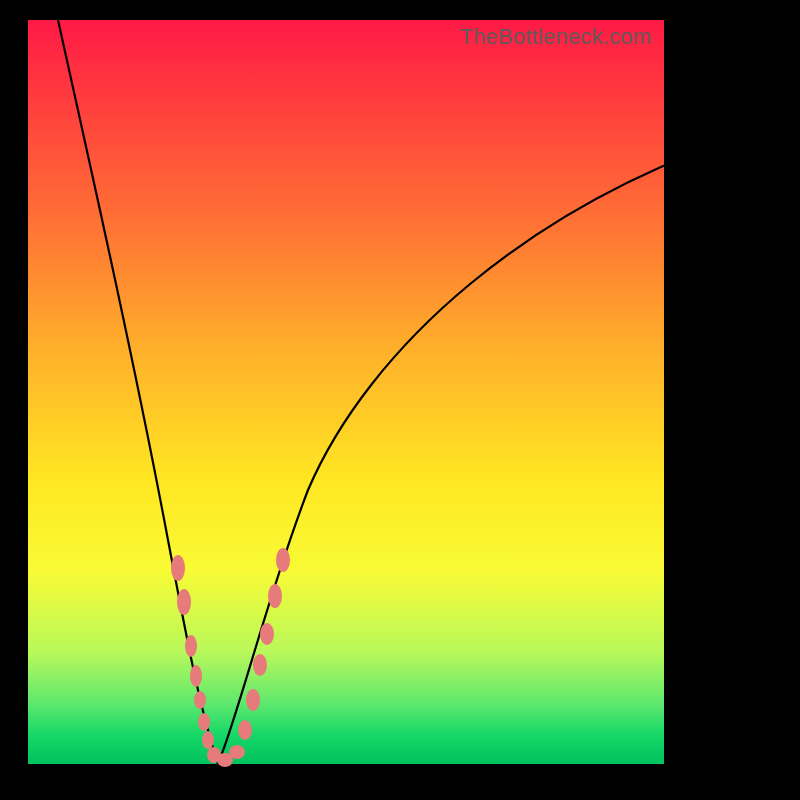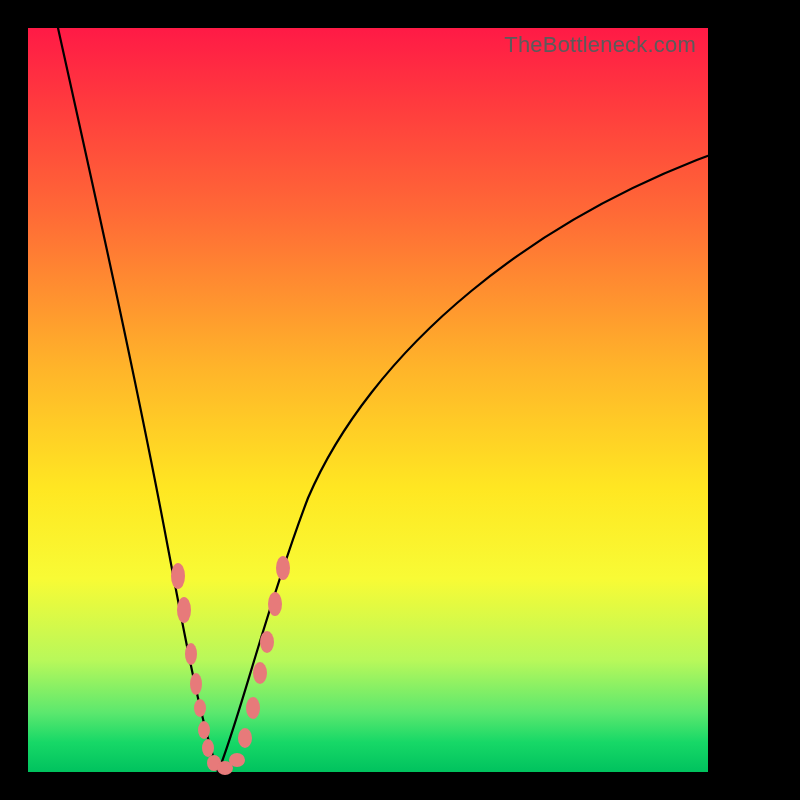--- a/index.html
+++ b/index.html
@@ -15,37 +15,36 @@
     position: absolute;
     left: 0;
     top: 0;
     width: 800px;
     height: 800px;
     background: #000;
   }
   .plot {
     position: absolute;
     left: 28px;
-    top: 28px;
+    top: 20px;
     width: 636px;
     height: 744px;
     background: linear-gradient(
       to bottom,
       #ff1a46 0%,
       #ff3a3e 10%,
       #ff6a36 25%,
       #ffb22a 45%,
       #ffe722 62%,
       #f8fb35 74%,
       #b8f85a 85%,
       #5ce86e 92%,
       #17d867 96%,
       #00c25e 100%
     );
-    padding-left: 44px;
   }
   .watermark {
     position: absolute;
     top: 4px;
     right: 12px;
     font-size: 22px;
     font-weight: 500;
     color: #5b5b5b;
     letter-spacing: 0.2px;
     user-select: none;

